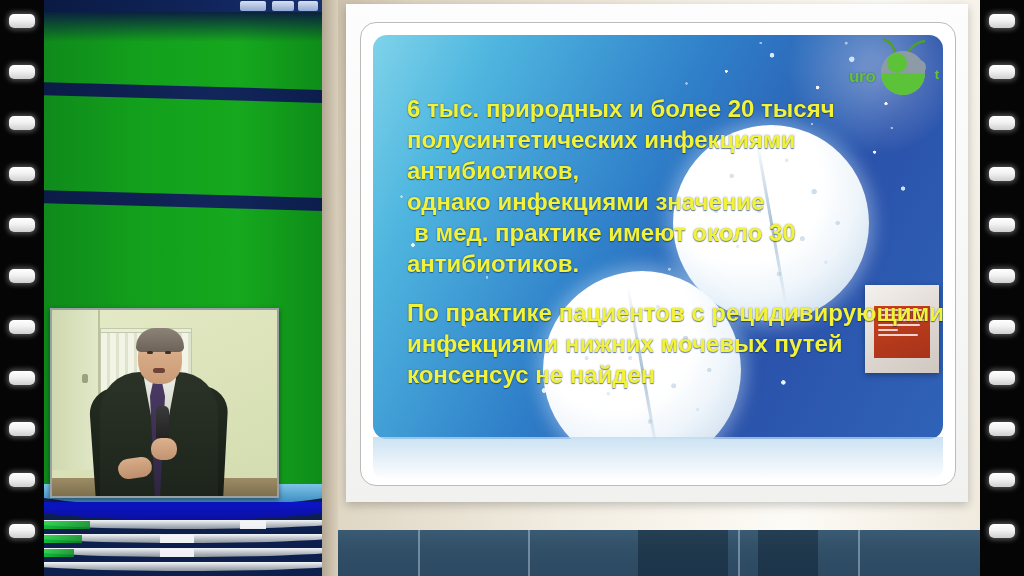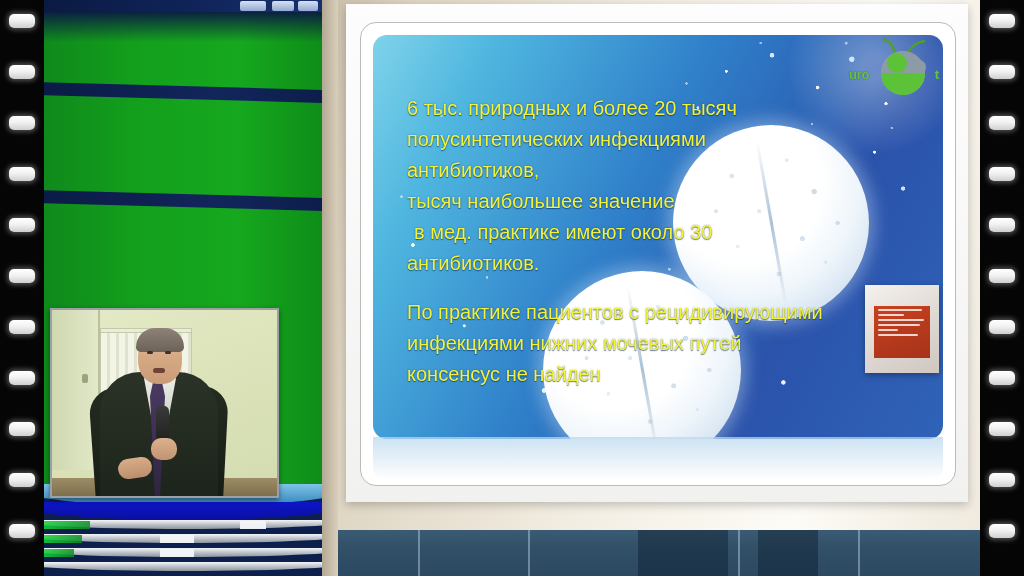--- a/index.html
+++ b/index.html
@@ -177,27 +177,27 @@
   
   .booklet{position:absolute;left:492px;top:250px;width:74px;height:88px;
      background:linear-gradient(150deg,#f4f1ee,#ddd6d0 60%,#cfc7c0);
      box-shadow:0 2px 6px rgba(0,0,0,.35);}
   .booklet-band{position:absolute;left:9px;top:21px;width:56px;height:52px;
      background:linear-gradient(160deg,#c9411e,#a6331a);}
   .booklet-line{height:2px;margin:3px 4px;background:rgba(255,255,255,.78);border-radius:1px;}
 
   
   .logo{position:absolute;right:6px;top:2px;width:84px;height:66px;}
-  .logo-text{position:absolute;left:-4px;top:30px;font-size:13px;font-weight:bold;color:#63c33b;
+  .logo-text{position:absolute;left:-4px;top:30px;font-size:17px;font-weight:bold;color:#63c33b;
      letter-spacing:-.3px;text-shadow:0 0 2px rgba(0,0,0,.4);}
   .logo-text2{position:absolute;right:-2px;top:30px;font-size:13px;font-weight:bold;color:#63c33b;}
 
   
   .slide-text{position:absolute;left:34px;top:58px;width:520px;z-index:6;}
-  .ln{font-weight:normal;font-size:20px;line-height:31px;color:#f2f23a;
+  .ln{font-weight:bold;font-size:24px;line-height:31px;color:#f2f23a;
       text-shadow:0 1px 1px rgba(0,40,90,.55), 0 0 2px rgba(0,30,70,.4);
       white-space:nowrap;}
   .ln.indent{padding-left:7px;}
   .gap{height:18px;}
   .ln.red{color:#e51a3c;text-shadow:0 1px 1px rgba(0,0,0,.25);}
 </style>
 </head>
 <body>
 
 <div id="stage">
@@ -304,21 +304,21 @@
               <circle cx="66" cy="30" r="7" fill="#8d9ba6"></circle>
             </svg>
             <div class="logo-text">uro</div>
             <div class="logo-text2">t</div>
           </div>
 
           <div class="slide-text">
             <div class="ln">6 тыс. природных и  более 20 тысяч</div>
             <div class="ln">полусинтетических инфекциями</div>
             <div class="ln">антибиотиков,</div>
-            <div class="ln">тысяч наибольшее значение</div>
+            <div class="ln">однако инфекциями значение</div>
             <div class="ln indent"> в мед. практике имеют около 30</div>
             <div class="ln">антибиотиков.</div>
             <div class="gap"></div>
             <div class="ln">По практике пациентов с рецидивирующими</div>
             <div class="ln">инфекциями нижних мочевых путей</div>
             <div class="ln">консенсус не найден</div>
           </div>
         </div>
 
         <div class="reflection"></div>

